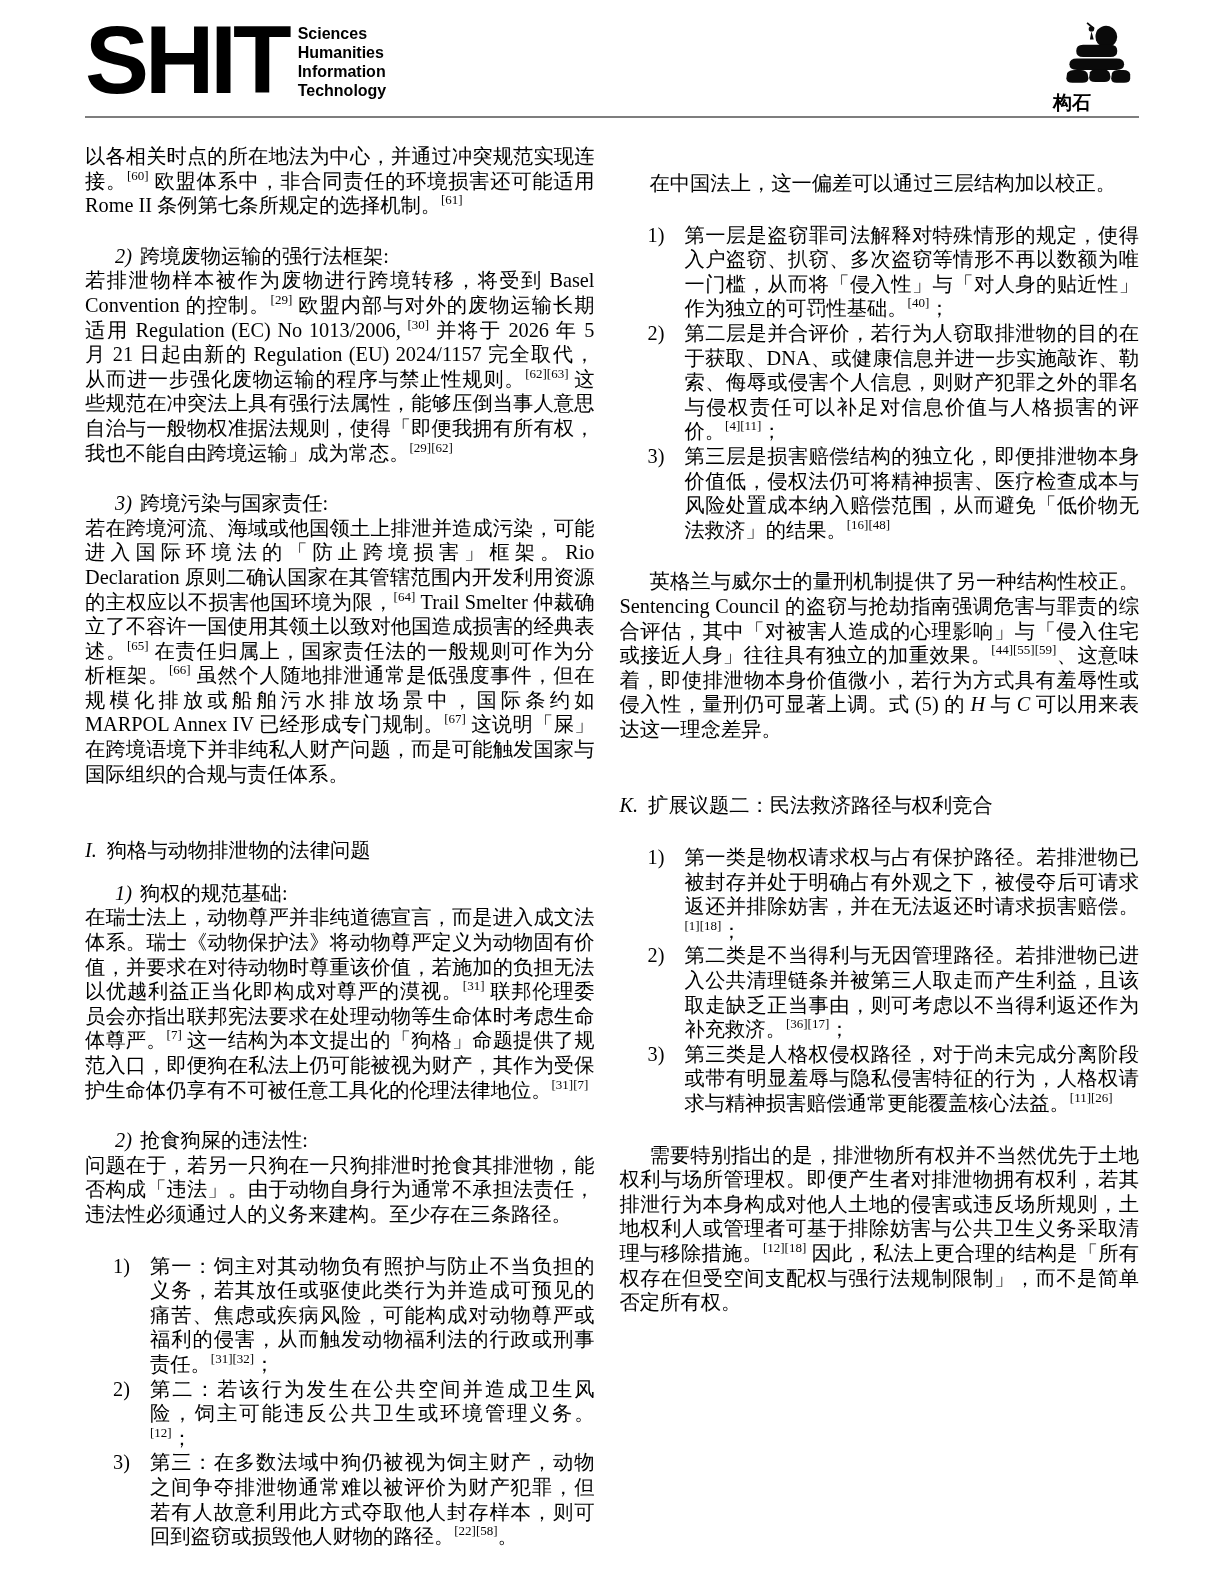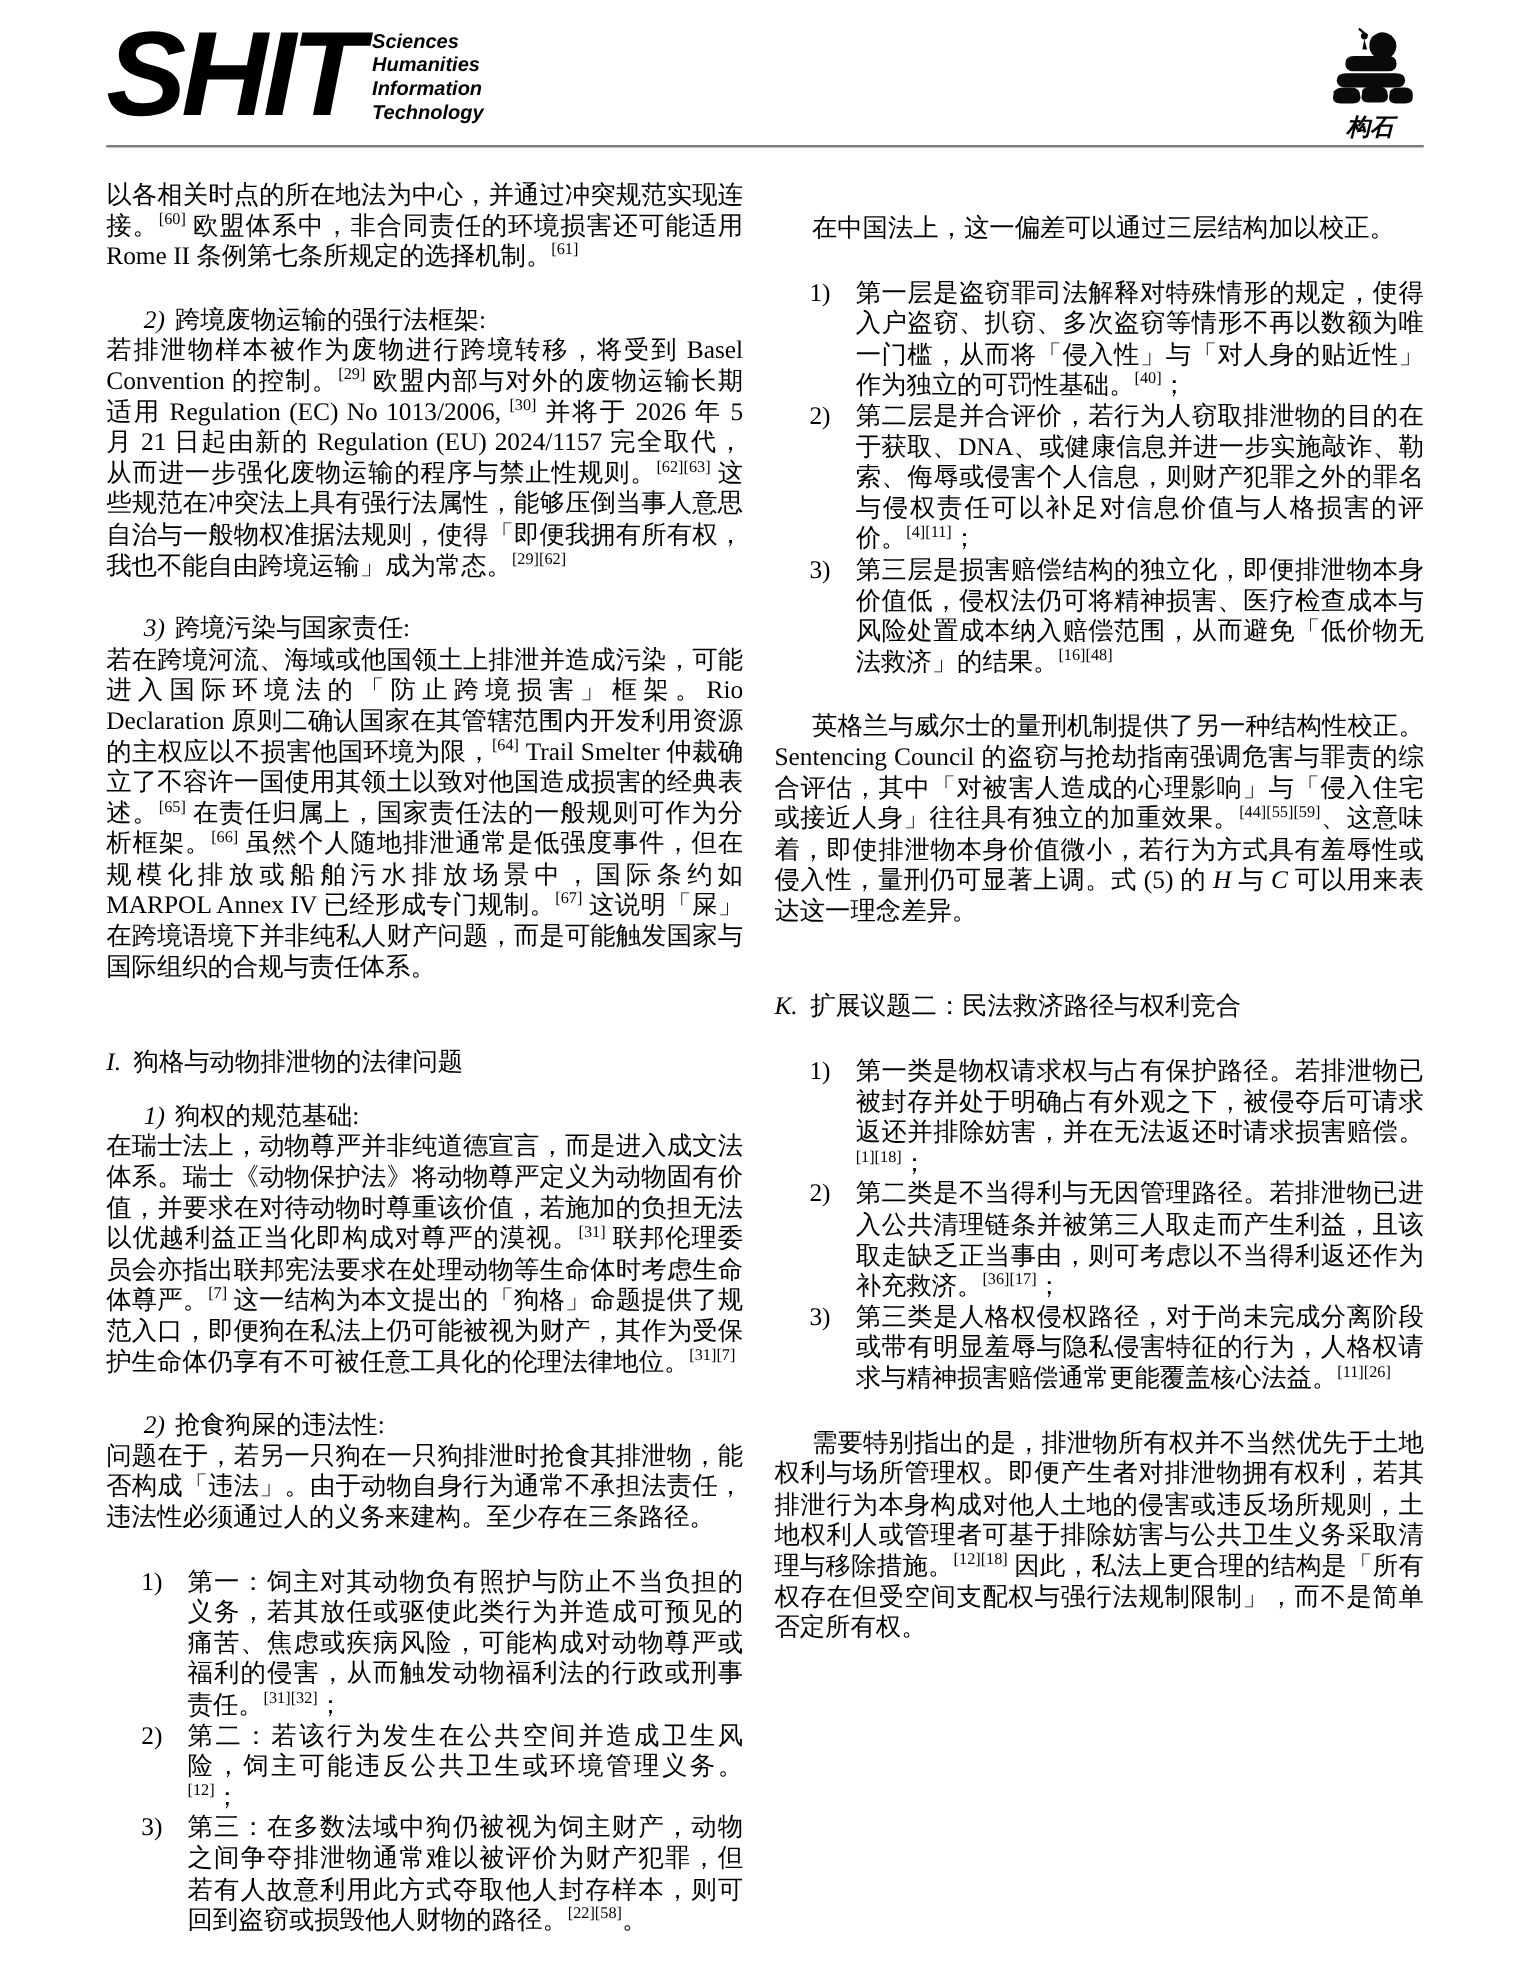--- a/index.html
+++ b/index.html
@@ -10,34 +10,33 @@
     background:#ffffff;
     overflow:hidden;
     font-family:"Liberation Serif","DejaVu Serif",serif;
     color:#000;
   }
   
   .masthead {
     margin:20px 85px 0 85px;
     display:flex; justify-content:space-between; align-items:flex-start;
     height:88px;
-    font-style:italic;
   }
   .brand { display:flex; align-items:flex-start; }
   .brand-word {
     font-family:"Liberation Sans","DejaVu Sans",sans-serif;
     font-weight:700; font-size:96px; line-height:80px;
     letter-spacing:-4px;
   }
   .brand-tag {
     margin-left:10px; padding-top:4px;
     font-family:"Liberation Sans","DejaVu Sans",sans-serif;
     font-weight:700; font-size:16px; line-height:19px;
   }
-  .emblem { text-align:center; width:86px; margin-top:2px; }
+  .emblem { width:86px; margin-top:2px; }
   .emblem svg { display:block; margin:0 auto; }
   .emblem-caption {
     font-family:"Liberation Sans","DejaVu Sans",sans-serif;
     font-weight:700; font-size:19px; line-height:20px; margin-top:1px;
   }
   .rule { margin:8px 85px 0 85px; border-top:2px solid #7e7e7e; }
 
   
   .columns { display:flex; margin:26px 85px 0 85px; gap:25px; }
   .col-left  { width:510px; }

